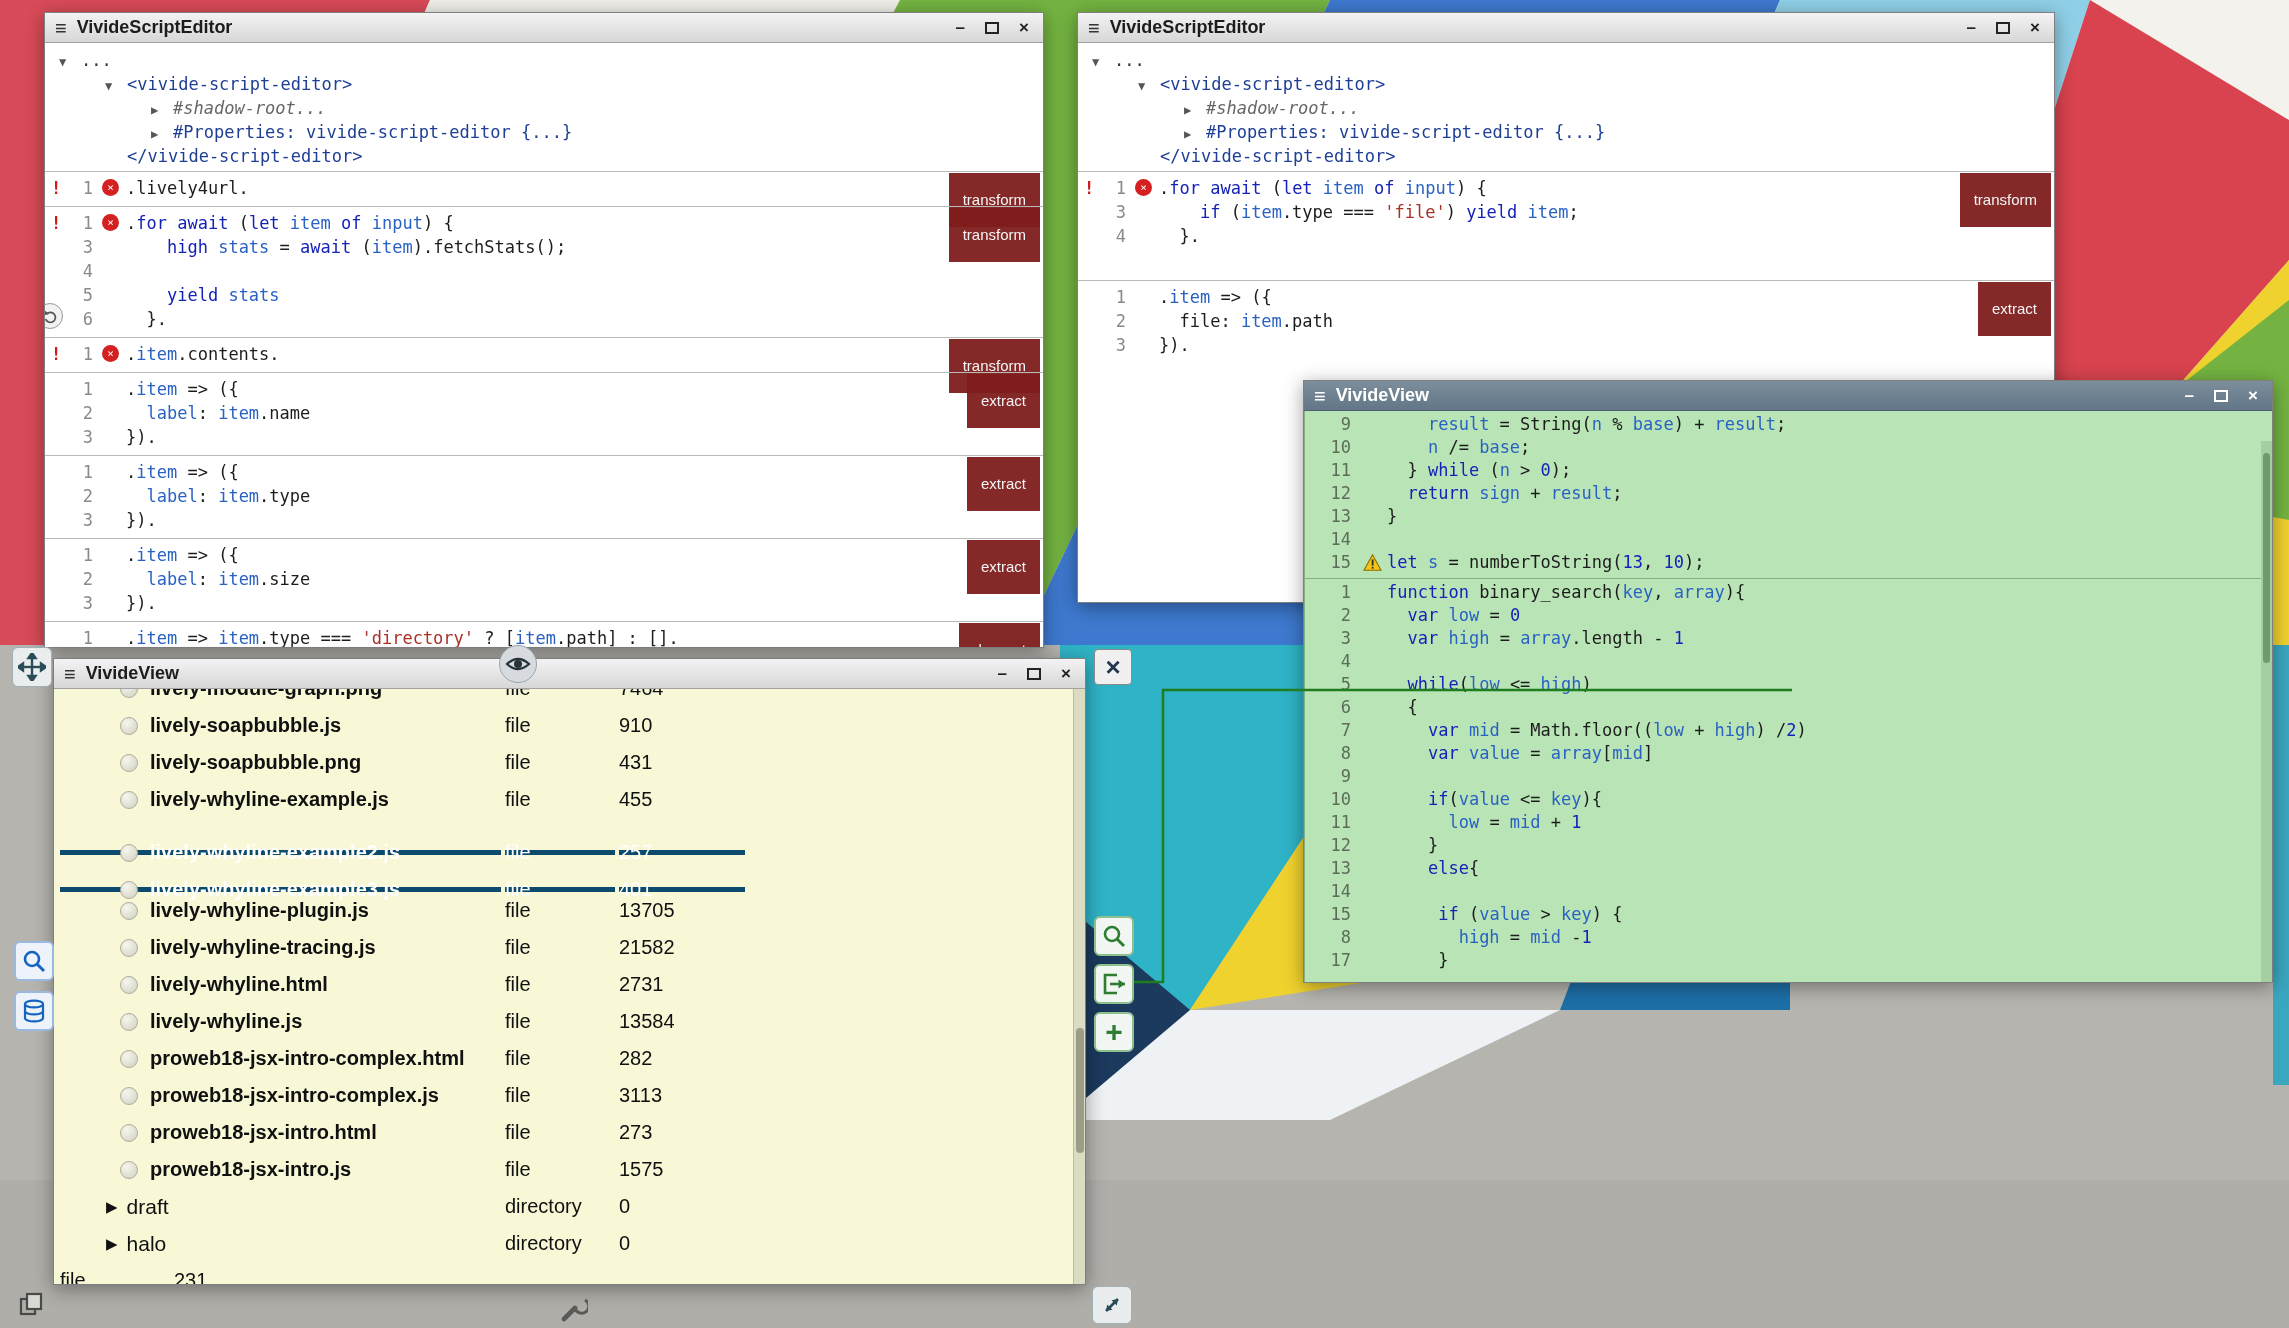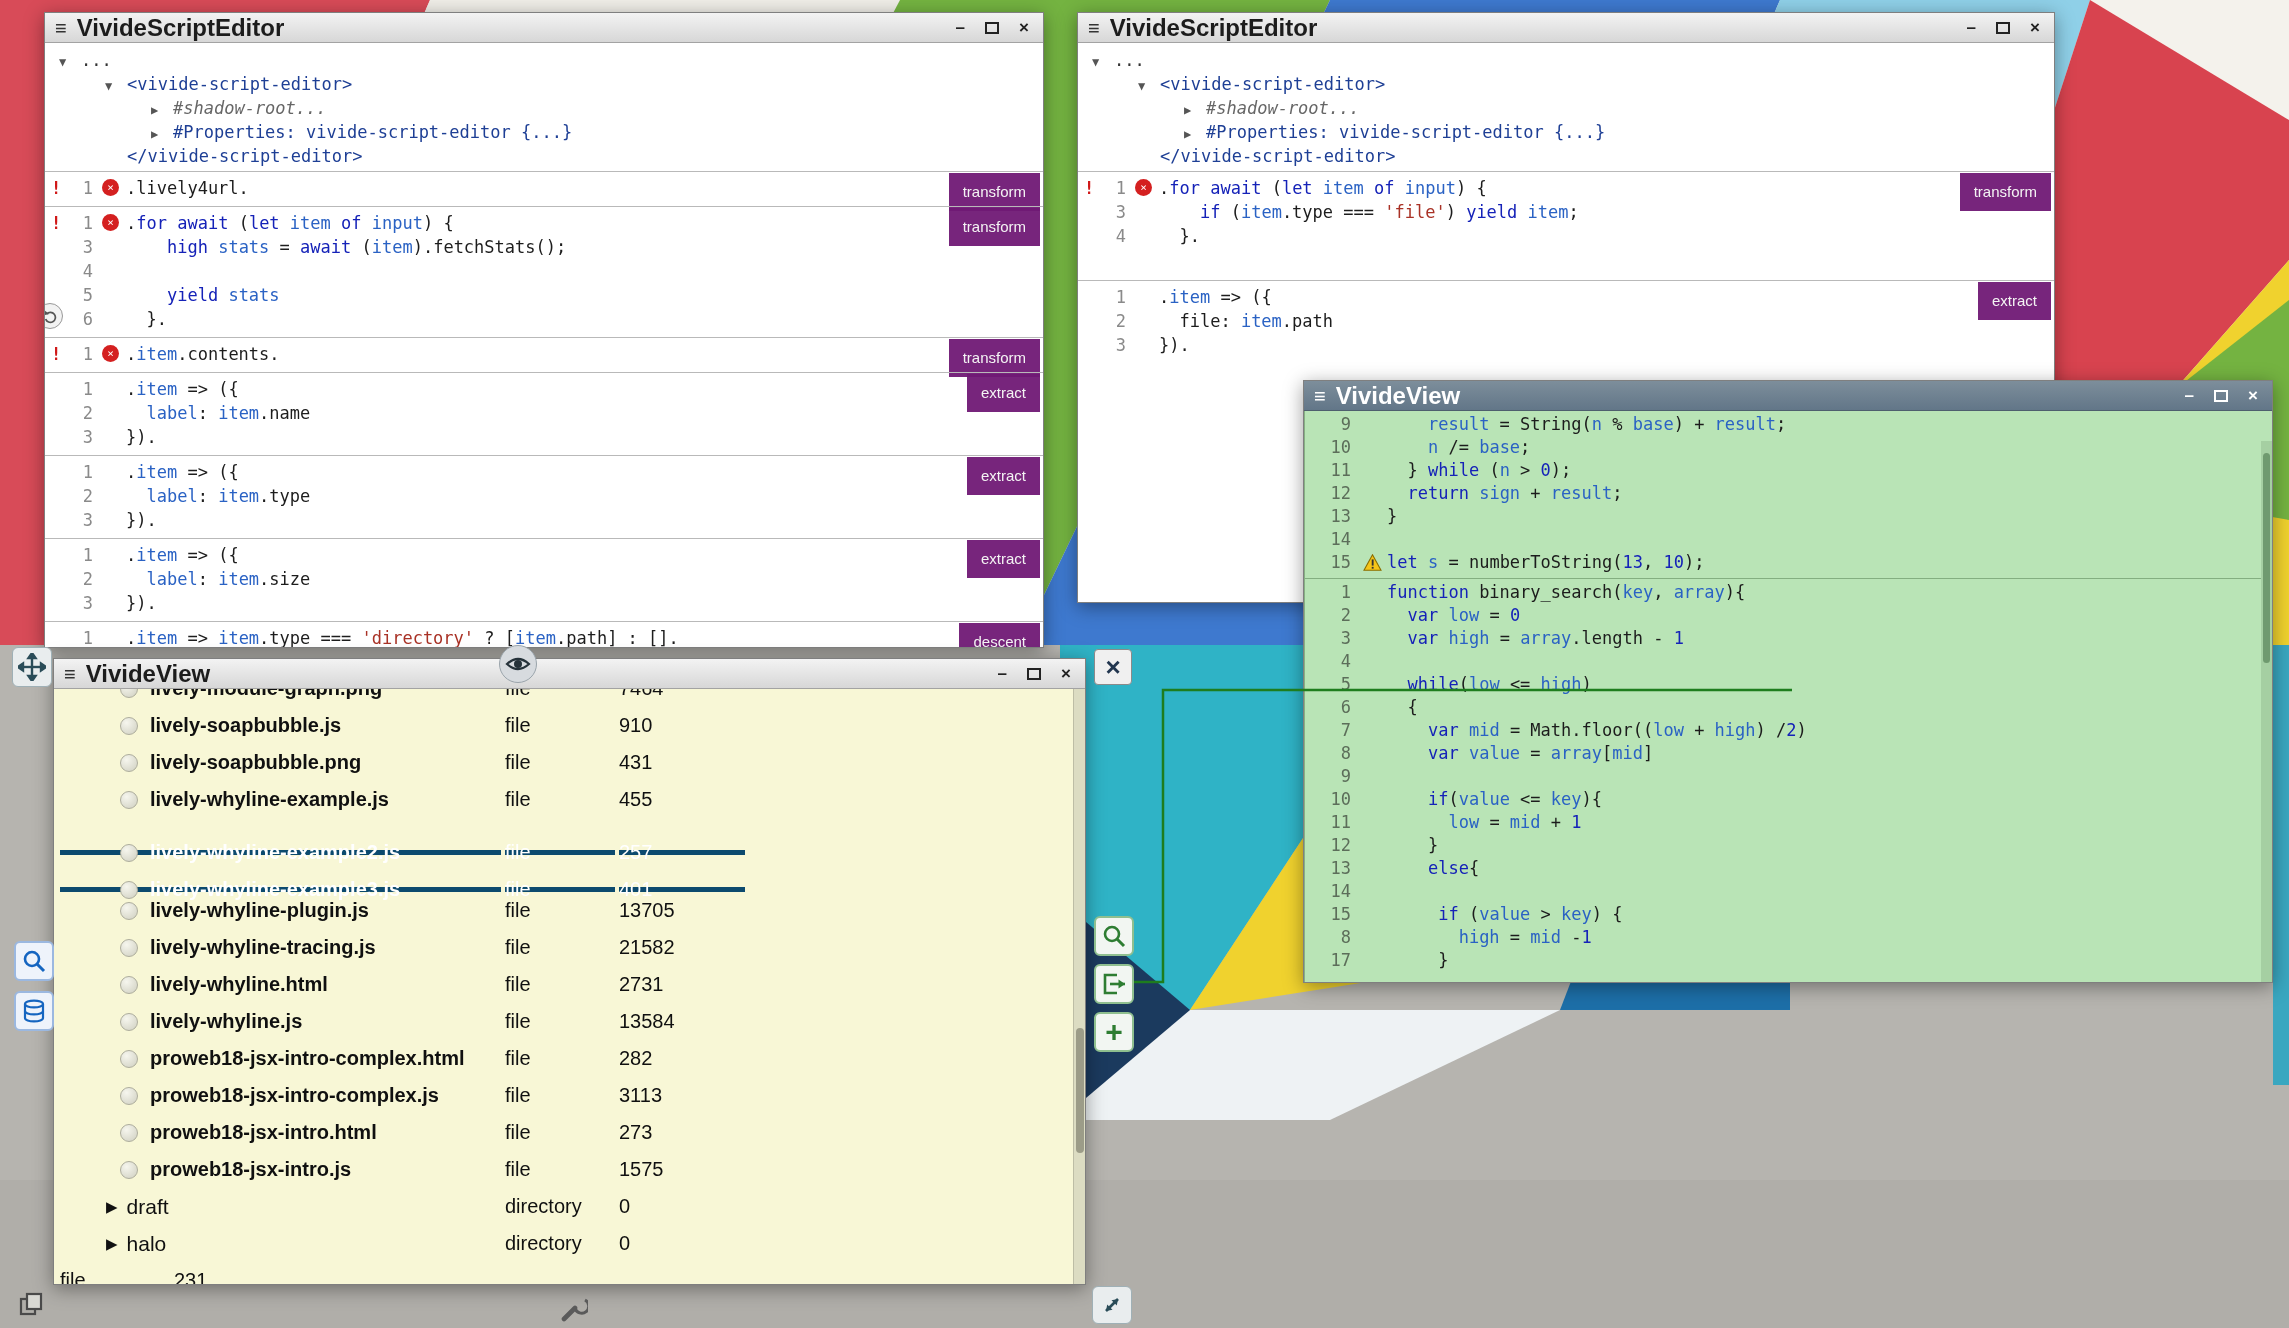--- a/index.html
+++ b/index.html
@@ -4,42 +4,42 @@
 <style>
   * { margin:0; padding:0; box-sizing:border-box; }
   html,body { width:2289px; height:1328px; }
   body { position:relative; overflow:hidden; font-family:"Liberation Sans",sans-serif; background:#b6b4af; }
 
   
   .window { position:absolute; background:#fff; border:1px solid #7f7f7f; box-shadow:0 4px 18px rgba(0,0,0,.38); }
   .titlebar { height:30px; display:flex; align-items:center; gap:10px; padding:0 10px;
               background:linear-gradient(#f3f3f3,#d7d7d7); border-bottom:1px solid #a3a3a3; }
   .titlebar .hamburger { font-size:20px; color:#333; line-height:30px; }
-  .titlebar .title { font-size:24px; font-weight:700; color:#1c1c1c; }
+  .titlebar .title { font-size:18px; font-weight:700; color:#1c1c1c; }
   .winbtns { margin-left:auto; display:flex; align-items:center; gap:20px; color:#222; padding-right:4px; }
   .winbtns .b { font-size:17px; font-weight:700; line-height:20px; cursor:default; }
   .winbtns .maxbox { width:14px; height:12px; border:2px solid currentColor; display:inline-block; }
 
   .titlebar.dark { background:linear-gradient(#7d8e9b,#627688); border-bottom:1px solid #4e5f6e; }
   .titlebar.dark .hamburger, .titlebar.dark .title, .titlebar.dark .winbtns { color:#fff; }
 
   
   .editor-body { position:absolute; top:30px; left:0; right:0; bottom:0; background:#fff; overflow:hidden; }
   .dom-tree { padding:6px 0 4px 0; font:17px/22px "DejaVu Sans Mono",monospace; }
   .tree-row { white-space:pre; }
   .tree-arrow { color:#555; font-size:12px; display:inline-block; width:22px; }
   .t-plain { color:#333; }
   .t-tag { color:#1e3f95; }
   .t-shadow { color:#666; font-style:italic; }
   .t-props { color:#1e3f95; }
 
   .section { position:relative; border-top:1px solid #b9b9b9; padding:4px 0 6px 0; }
   .section.gap { margin-top:26px; }
-  .chip { position:absolute; top:1px; right:3px; background:#701a75; color:#f4f4f4;
-          font:15px/22px "Liberation Sans",sans-serif; padding:8px 14px; opacity:.95; }
+  .chip { position:absolute; top:1px; right:3px; background:#7f1d1d; color:#f4f4f4;
+          font:15px/22px "Liberation Sans",sans-serif; padding:16px 14px; opacity:.95; }
   .cline { display:flex; font:17px/24px "DejaVu Sans Mono",monospace; }
   .bang { width:22px; text-align:center; color:#d01818; font-weight:700; }
   .lnum { width:26px; text-align:right; color:#8a8a8a; }
   .edot { width:17px; height:17px; margin:3px 7px 0 9px; border-radius:50%; background:#d42020; color:#fff;
           font-size:11px; line-height:17px; text-align:center; flex:none; }
   .edot.hide { visibility:hidden; }
   .ccode { white-space:pre; color:#1d1d1d; }
   .tk-kw { color:#1522b8; }
   .tk-str { color:#a93226; }
   .tk-num { color:#1522b8; }

